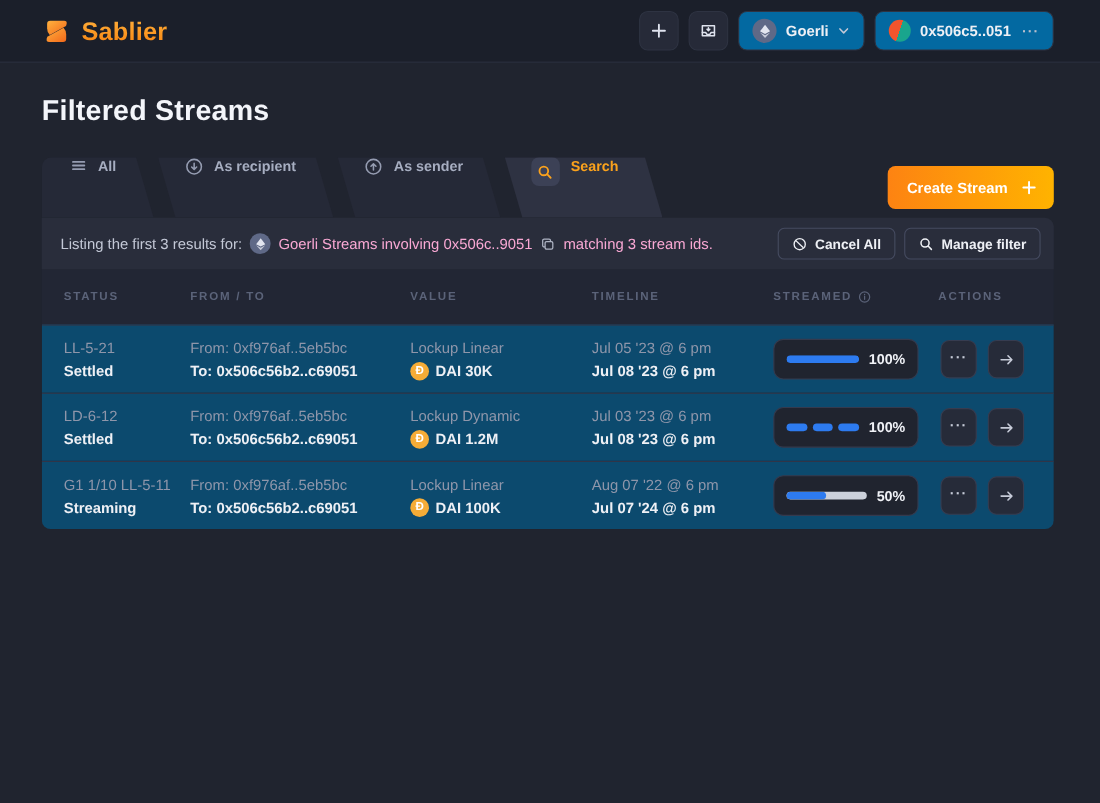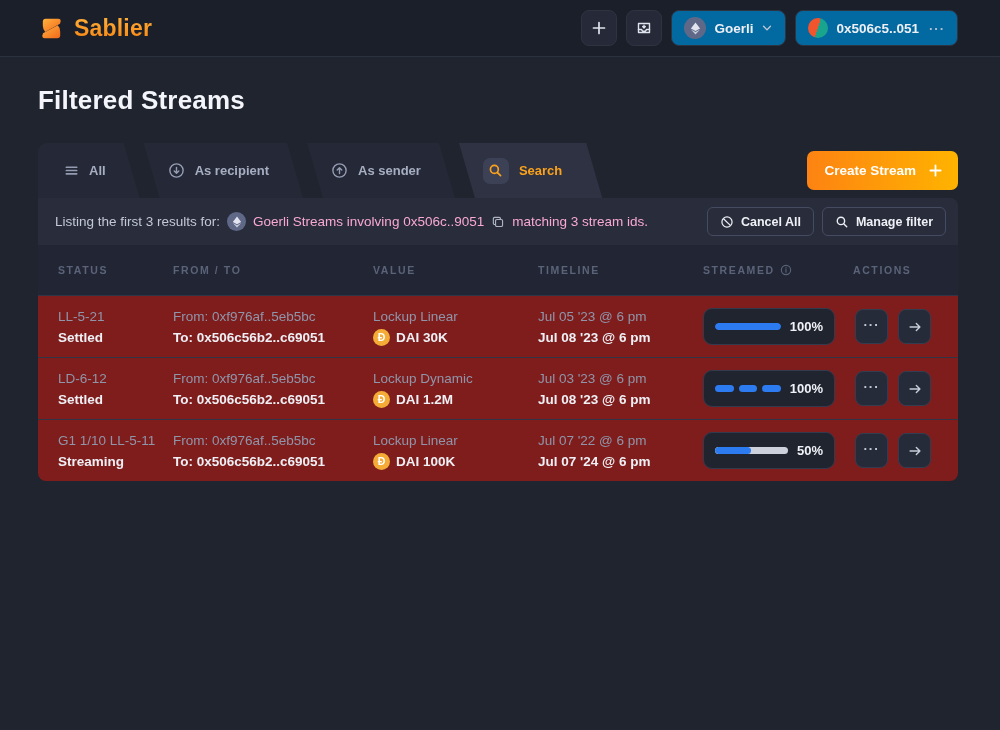--- a/index.html
+++ b/index.html
@@ -47,21 +47,21 @@
   .menu-dots { color:#b9bfce; font-weight:bold; letter-spacing:1px; margin-left:2px; font-size:13px; }
 
   
   .container { margin:0 42px 0 38px; }
   .page-title { font-size:26px; font-weight:bold; color:#f3f5fa; margin-top:28px; letter-spacing:.2px; }
 
   
   .tabrow { display:flex; align-items:flex-end; justify-content:space-between; margin-top:24px; }
   .tabs { display:flex; gap:4px; }
   .tab {
-    height:55px; display:flex; align-items:center; gap:10px; cursor:pointer;
+    height:55px; display:flex; gap:10px; cursor:pointer;
     background:#252937; color:#a7aec1; font-size:13px; font-weight:bold;
     padding:0 34px 0 24px;
     clip-path:polygon(0 0, calc(100% - 16px) 0, 100% 100%, 16px 100%);
   }
   .tab.first {
     border-top-left-radius:9px;
     clip-path:polygon(0 0, calc(100% - 16px) 0, 100% 100%, 0 100%);
     padding-left:26px;
   }
   .tab.active { background:#2e3242; color:#fba21c; padding-right:40px; }
@@ -99,21 +99,21 @@
   .thead {
     background:#222634; height:50px;
     display:grid; grid-template-columns:115px 200px 165px 165px 150px 1fr;
     align-items:center; padding:0 20px;
   }
   .th {
     font-size:10.5px; font-weight:bold; letter-spacing:1.6px; color:#5b6379;
     display:flex; align-items:center; gap:5px;
   }
   .trow {
-    background:#7f1d1d; height:62px; border-top:1px solid #303548;
+    background:#0c4a6e; height:62px; border-top:1px solid #303548;
     display:grid; grid-template-columns:115px 200px 165px 165px 150px 1fr;
     align-items:center; padding:0 20px; cursor:pointer;
   }
   .cell .line { line-height:21px; font-size:13.5px; }
   .muted { color:#8f96aa; }
   .strong { color:#eef0f5; font-weight:bold; }
   .amount { display:flex; align-items:center; gap:6px; }
   .dai-icon {
     width:17px; height:17px; border-radius:50%; background:#f5ac37;
     color:#fff; font-size:10.5px; font-weight:bold;
@@ -403,21 +403,21 @@
         <div class="line strong">To: 0x506c56b2..c69051</div>
       </div>
       <div class="cell">
         <div class="line muted">Lockup Linear</div>
         <div class="line strong amount">
           <span class="dai-icon">Ð</span>
           <span>DAI 100K</span>
         </div>
       </div>
       <div class="cell">
-        <div class="line muted">Jul 07 '22 @ 6 pm</div>
+        <div class="line muted">Aug 07 '22 @ 6 pm</div>
         <div class="line strong">Jul 07 '24 @ 6 pm</div>
       </div>
       <div class="cell">
         <div class="progress-box">
           <div class="track remaining">
               <div class="fill" style="width: 50%;"></div>
             </div>
           <span class="pct">50%</span>
         </div>
       </div>

